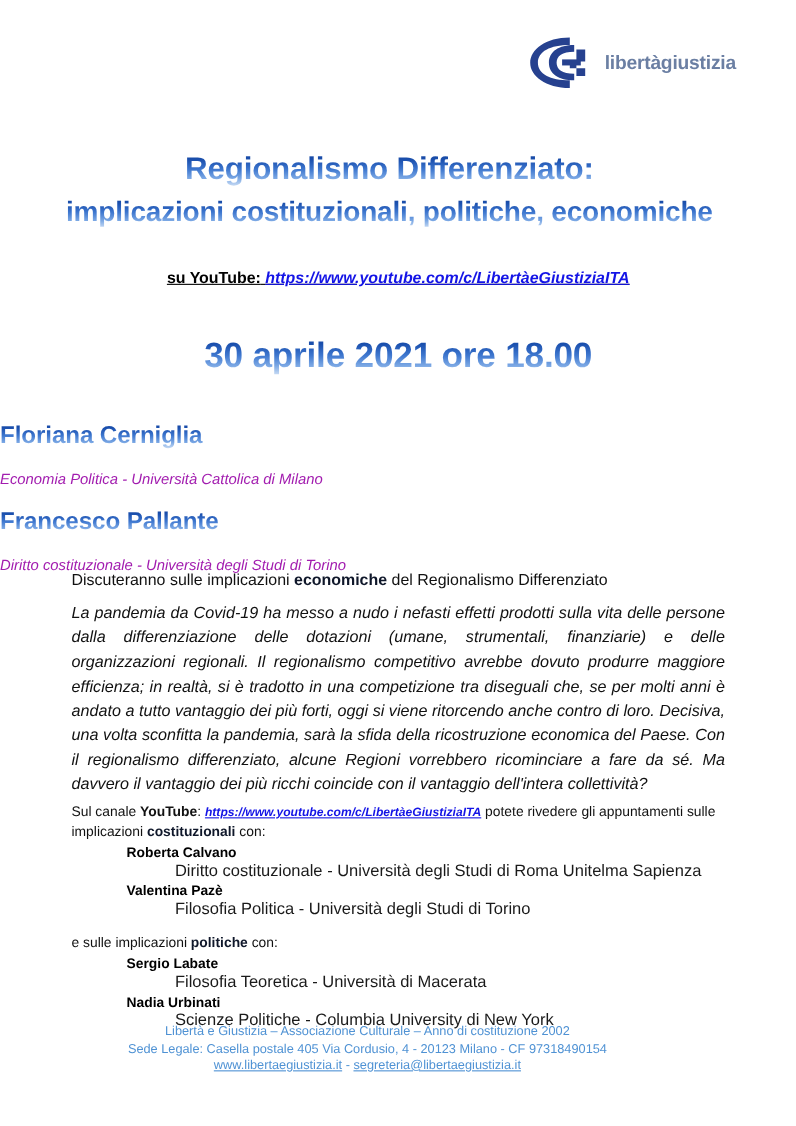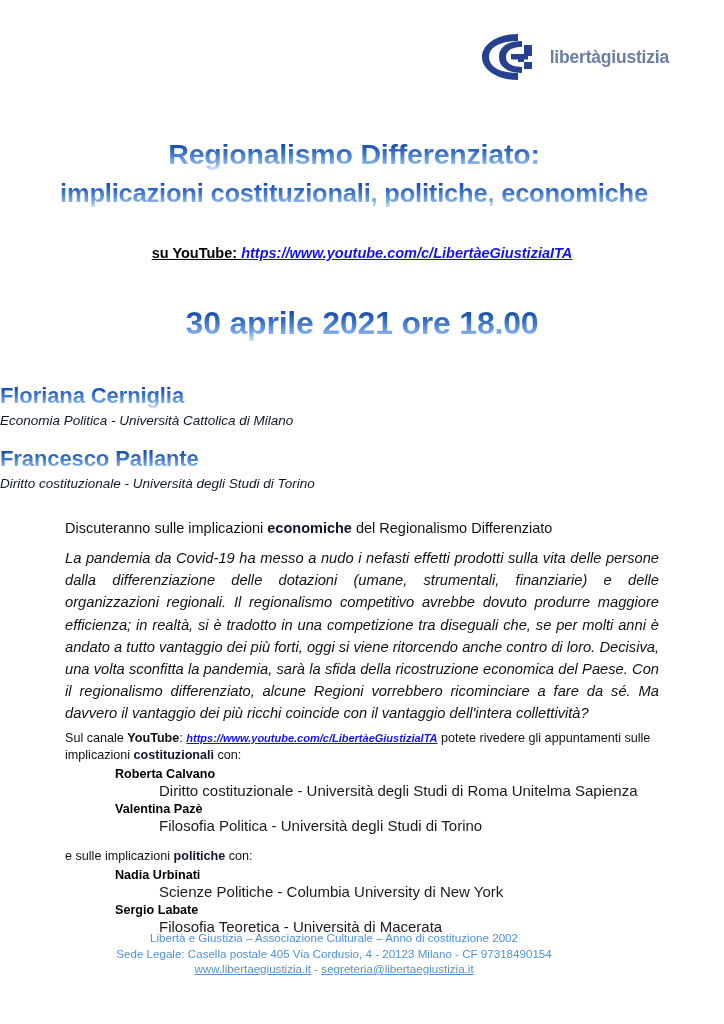--- a/index.html
+++ b/index.html
@@ -123,23 +123,23 @@
   }
   .sp-name {
     font-size: 22px;
     font-weight: bold;
     line-height: 28px;
     letter-spacing: -0.1px;
   }
   .sp-aff {
     font-size: 13.5px;
     font-style: italic;
-    color: #0f172a;
+    color: #a21caf;
     line-height: 20px;
-    margin-top: 1px;
+    margin-top: 16px;
   }
   .sp-gap { height: 14px; }
 
   
   .body-wrap {
     position: absolute;
     top: 518px;
     left: 65px;
     width: 594px;
   }
@@ -276,26 +276,26 @@
       <div class="p-aff">Filosofia Politica - Università degli Studi di Torino</div>
     </div>
 
     <div class="section-gap"></div>
 
     <div class="chan-para">
       <span>e sulle implicazioni </span><span class="hl">politiche</span><span> con:</span>
     </div>
 
     <div class="person">
+      <div class="p-name">Sergio Labate</div>
+      <div class="p-aff">Filosofia Teoretica - Università di Macerata</div>
+    </div>
+    <div class="person">
       <div class="p-name">Nadia Urbinati</div>
       <div class="p-aff">Scienze Politiche - Columbia University di New York</div>
-    </div>
-    <div class="person">
-      <div class="p-name">Sergio Labate</div>
-      <div class="p-aff">Filosofia Teoretica - Università di Macerata</div>
     </div>
   </div>
 
   <div class="footer">
     <div>Libertà e Giustizia – Associazione Culturale – Anno di costituzione 2002</div>
     <div>Sede Legale: Casella postale 405 Via Cordusio, 4 - 20123 Milano - CF 97318490154</div>
     <div>
       <span class="flnk">www.libertaegiustizia.it</span><span> - </span><span class="flnk">segreteria@libertaegiustizia.it</span>
     </div>
   </div>

